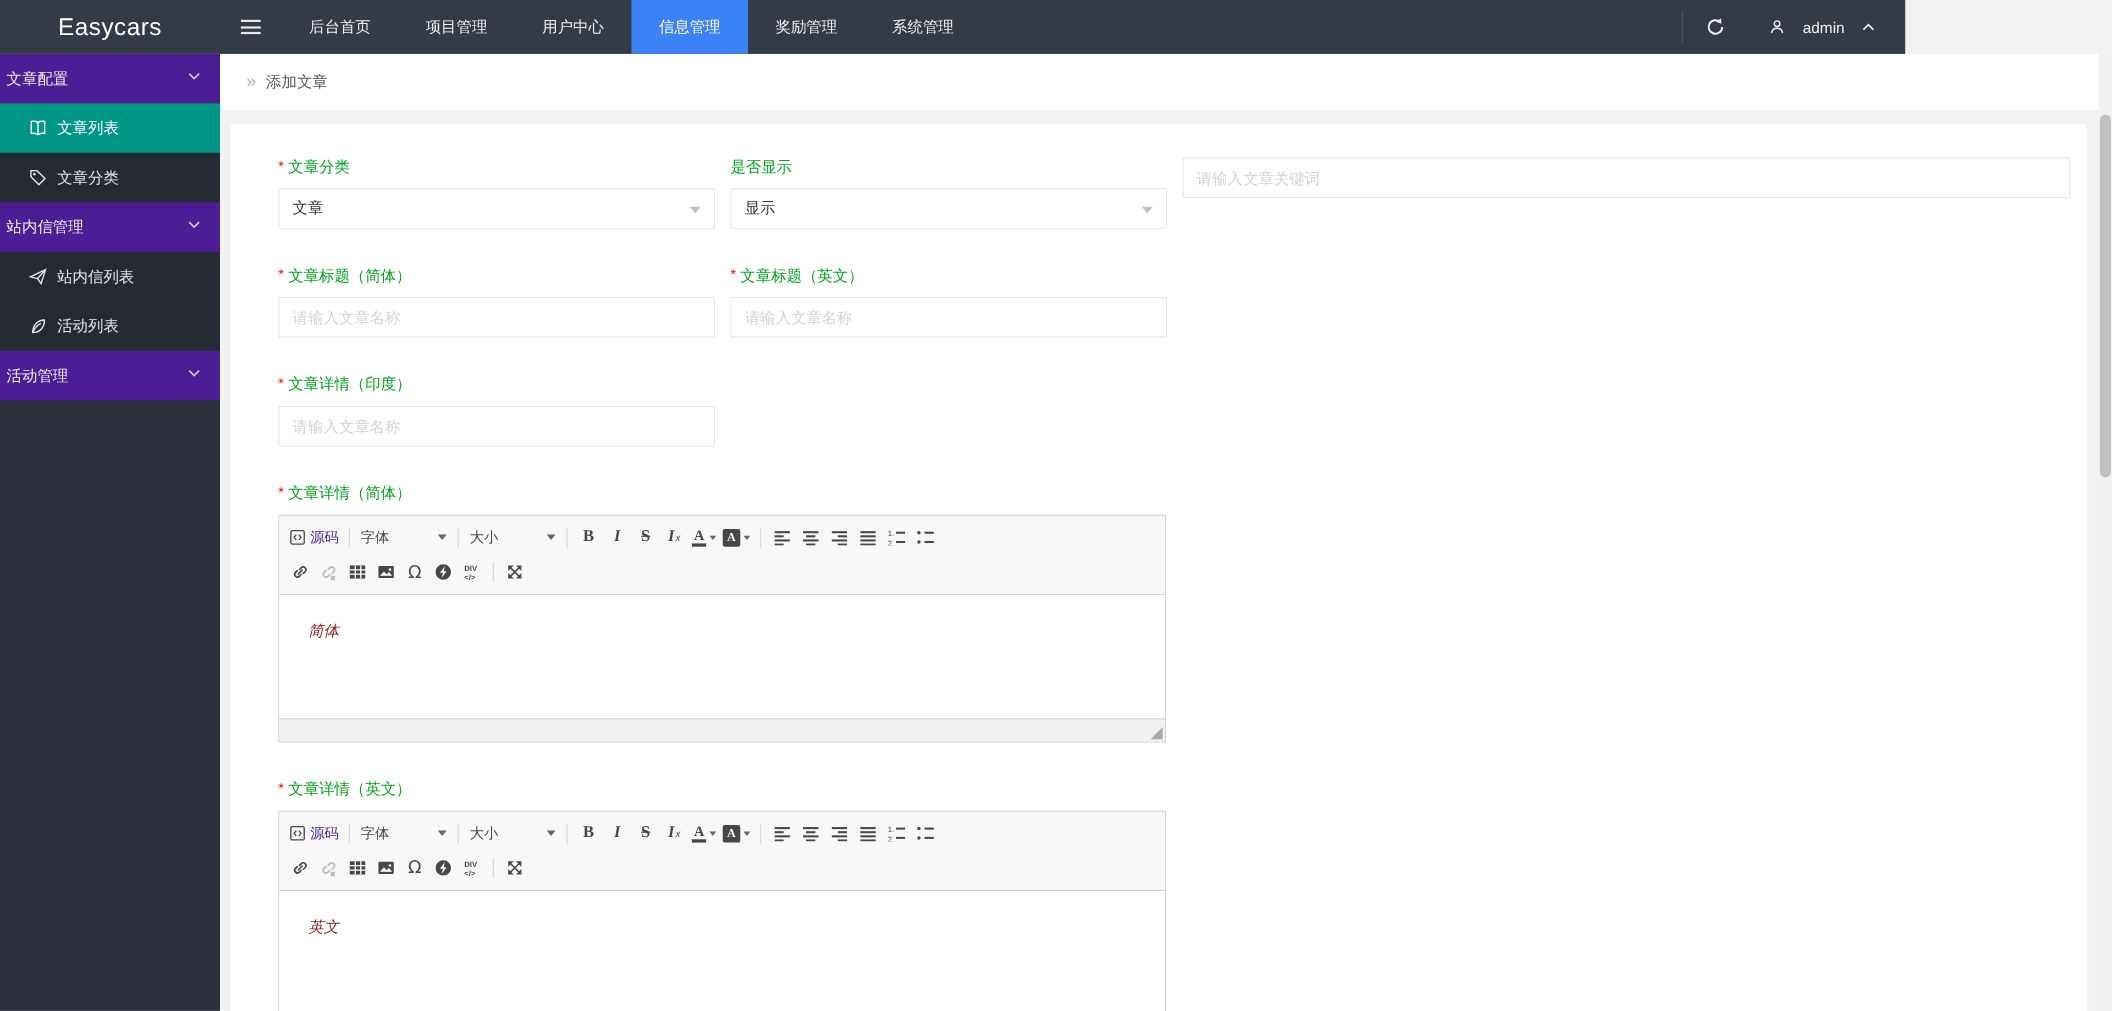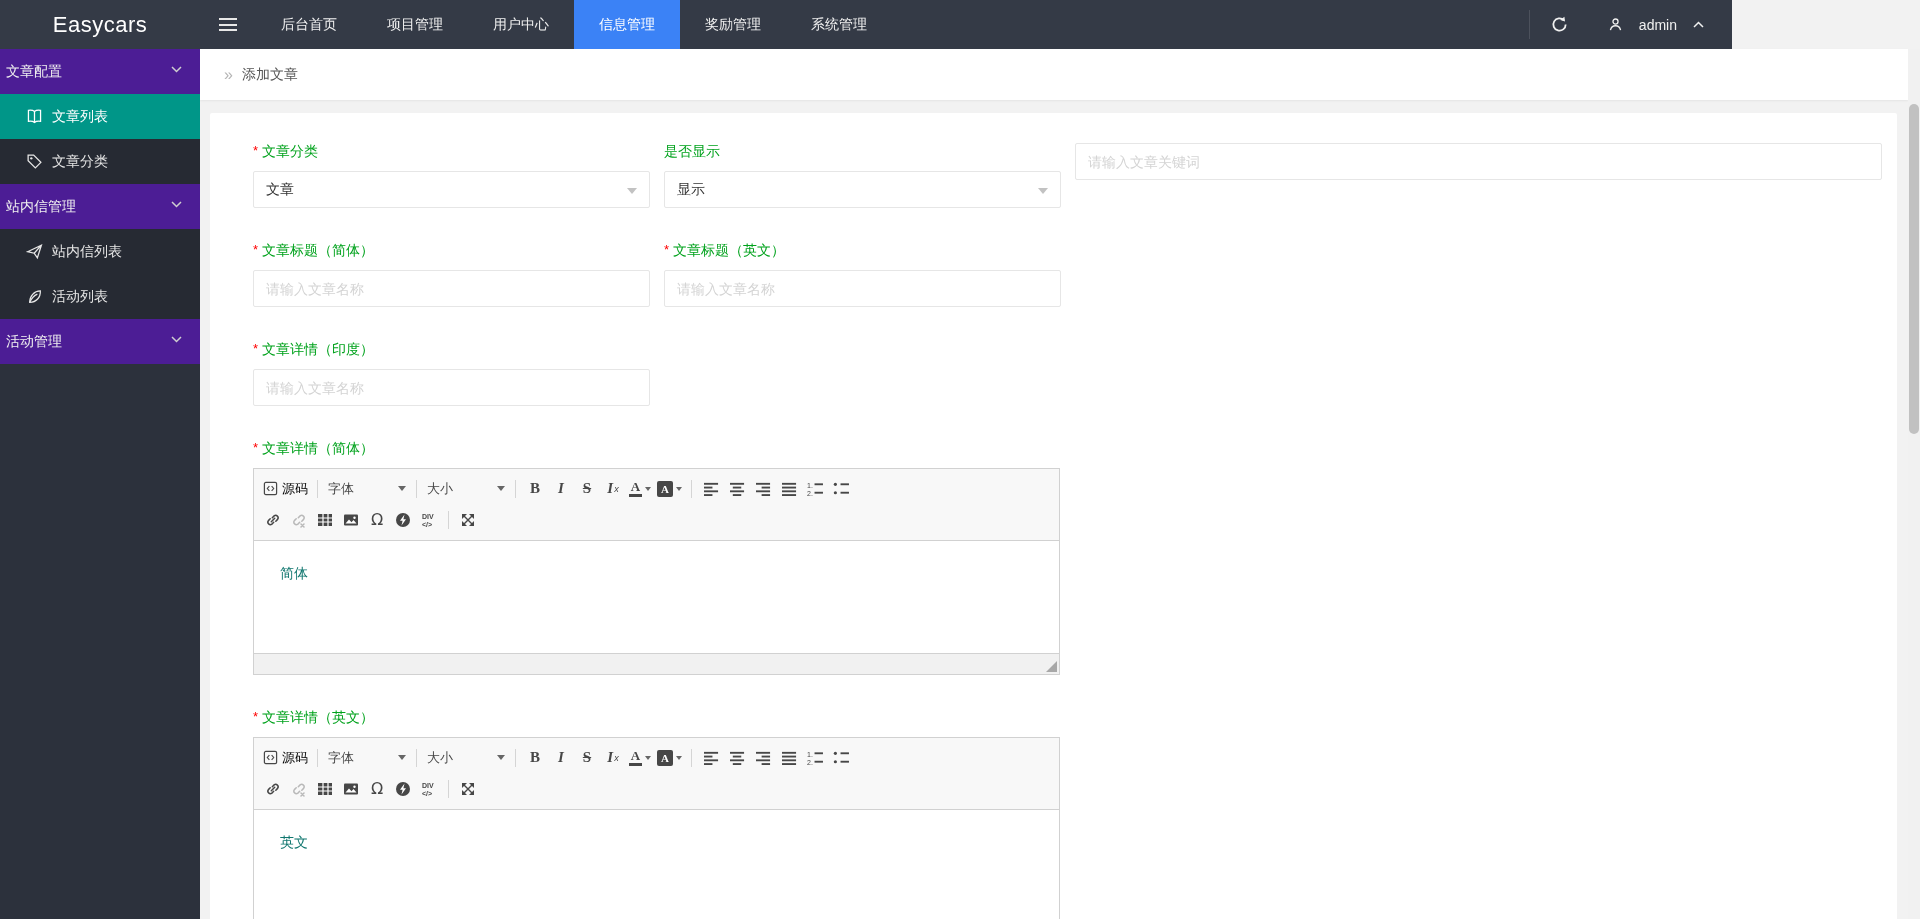--- a/index.html
+++ b/index.html
@@ -64,38 +64,38 @@
 
   
   .editor { border:1px solid #d1d1d1; width:807px; }
   .ed-toolbar { background:#f8f8f8; border-bottom:1px solid #d1d1d1; padding:4px 6px 5px; }
   .ed-row { display:flex; align-items:center; height:31px; }
   .tb-sep { width:1px; height:18px; background:#d5d5d5; margin:0 6px; }
   .tbtn { display:flex; align-items:center; justify-content:center; min-width:26px; height:24px;
     padding:0 3px; border-radius:2px; cursor:pointer; color:#474747; }
   .tbtn.disabled { opacity:.35; cursor:default; }
   .tbtn svg { display:block; }
-  .src-label { font-size:13px; color:#000000; margin-left:4px; }
+  .src-label { font-size:13px; color:#4c1d95; margin-left:4px; }
   .combo { width:86px; height:24px; display:flex; align-items:center; padding:0 4px;
     cursor:pointer; color:#474747; font-size:13px;gap:24px; }
   .combo .cb-caret { margin-left:auto; width:0; height:0; border-left:4px solid transparent;
     border-right:4px solid transparent; border-top:5px solid #666; }
   .glyph { font-family:"Liberation Serif","DejaVu Serif",serif; font-size:15px; font-weight:bold; }
   .glyph.it { font-style:italic; }
   .glyph.strike { text-decoration:line-through; }
   .sub-x { font-size:9px; font-style:italic; margin-left:1px; }
   .color-a { display:flex; flex-direction:column; align-items:center; line-height:1; }
   .color-a .bar { width:13px; height:3px; background:#474747; margin-top:1px; }
   .bg-a { width:16px; height:16px; background:#474747; color:#fff; display:flex;
     align-items:center; justify-content:center; font-size:11px; font-weight:bold;
     font-family:"Liberation Serif","DejaVu Serif",serif; border-radius:2px; }
   .mini-caret { width:0; height:0; border-left:3.5px solid transparent;
     border-right:3.5px solid transparent; border-top:4px solid #666; margin-left:3px; }
 
-  .ed-content { background:#fff; height:112px; padding:24px 26px; font-size:14px; color:#0f766e; }
+  .ed-content { background:#fff; height:112px; padding:24px 26px; font-size:14px; color:#7f1d1d;font-style:italic; }
   .ed-footer { background:#f1f1f1; border-top:1px solid #d1d1d1; height:21px; position:relative; }
   .resize-grip { position:absolute; right:2px; bottom:2px; width:0; height:0;
     border-left:11px solid transparent; border-bottom:11px solid #a8a8a8; }
 
   
   .scrollbar { position:absolute; top:49px; right:0; width:12px; bottom:0; background:#f1f1f1; }
   .scroll-thumb { position:absolute; top:55px; left:1px; width:10px; height:330px;
     background:#c1c1c1; border-radius:5px; }
 </style>
 </head>

